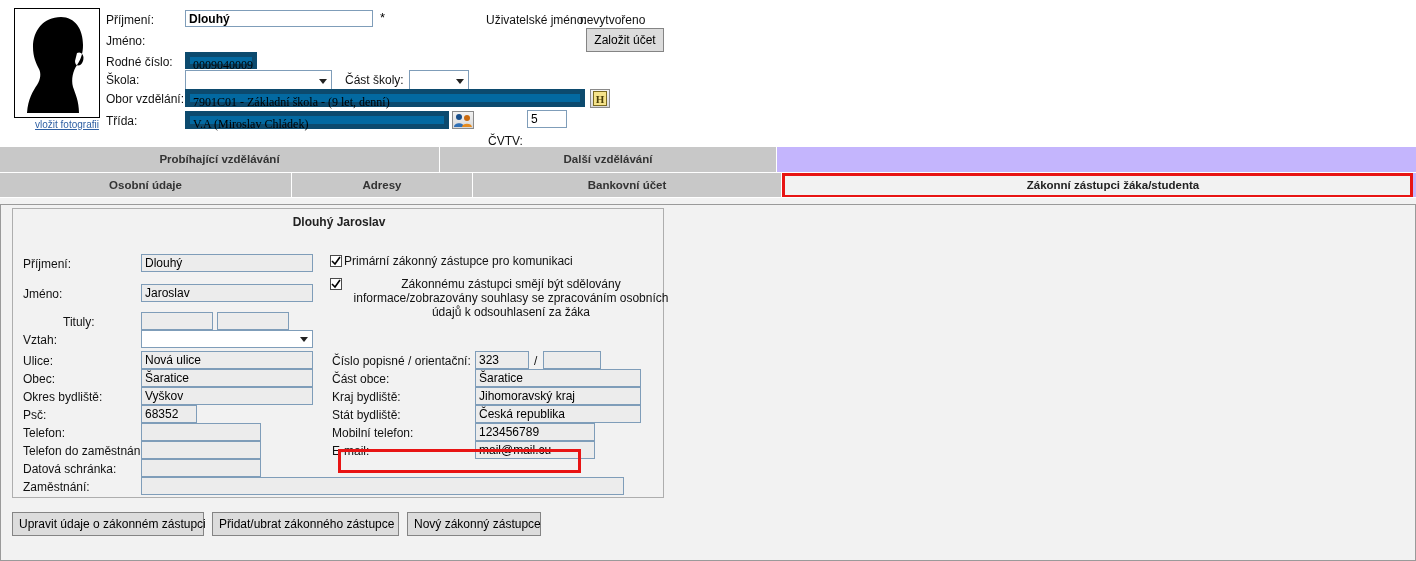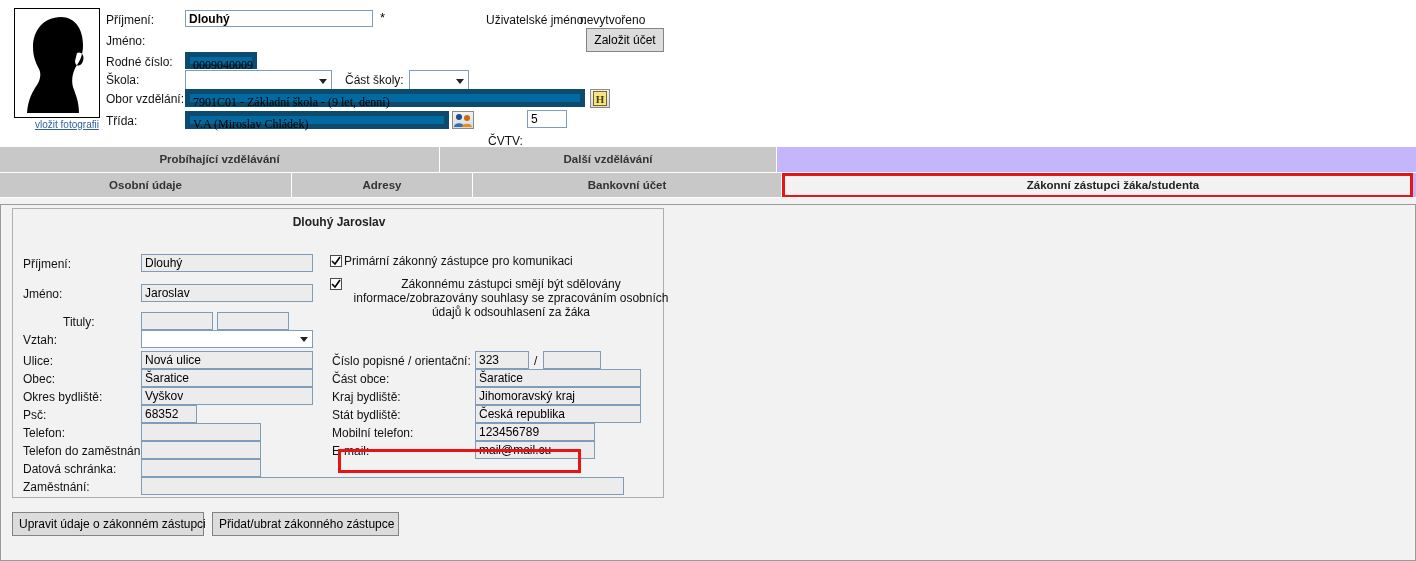--- a/index.html
+++ b/index.html
@@ -414,13 +414,14 @@
           </svg>
       </span>
       <span class="cb-text two-line">Zákonnému zástupci smějí být sdělovány informace/zobrazovány souhlasy se zpracováním osobních údajů k odsouhlasení za žáka</span>
     </div>
 
     <div id="cb-primary-highlight"></div>
   </div>
 
   <button class="act-btn" style="left:11px; top:307px; width:192px;">Upravit údaje o zákonném zástupci</button>
   <button class="act-btn" style="left:211px; top:307px; width:187px;">Přidat/ubrat zákonného zástupce</button>
+  <button class="act-btn" style="left:406px; top:307px; width:134px;">Nový zákonný zástupce</button>
 </div>
 
 </body></html>

